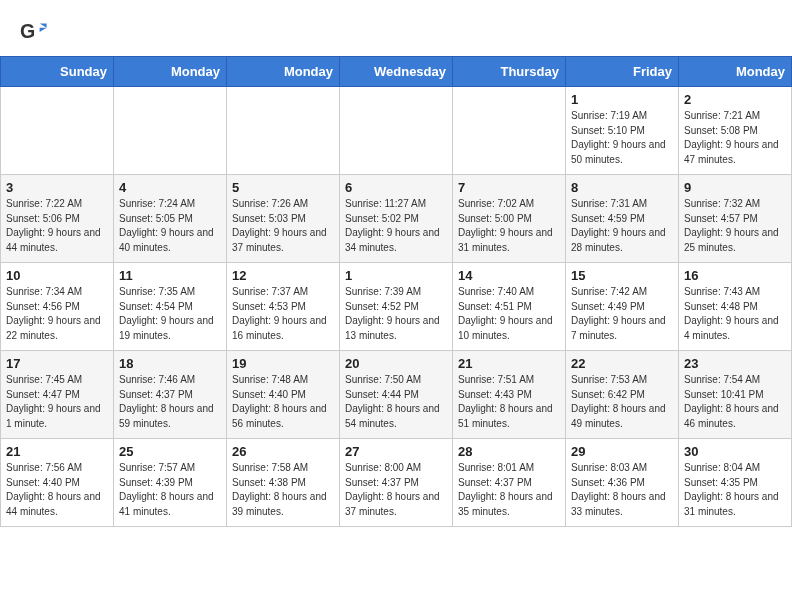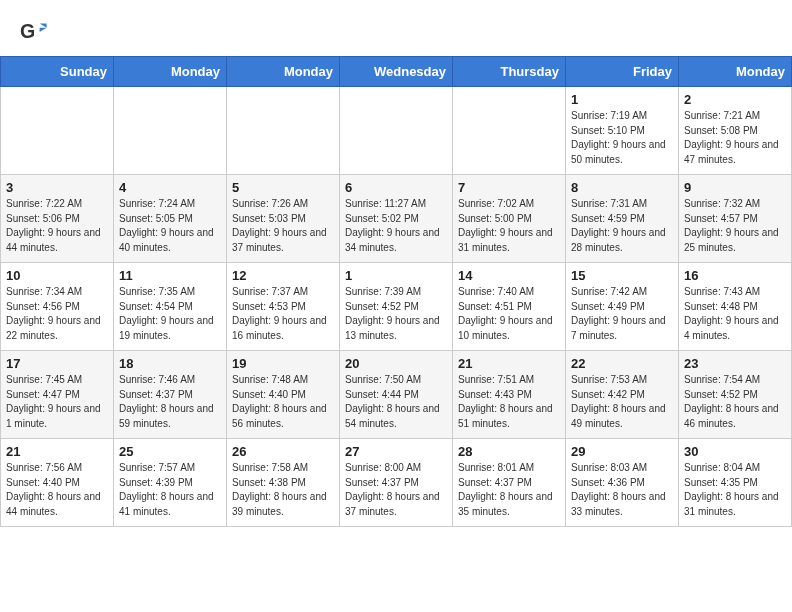--- a/index.html
+++ b/index.html
@@ -225,27 +225,27 @@
           </td>
           <td>
             <span class="day-num">21</span>
             <div class="day-info">Sunrise: 7:51 AM
 Sunset: 4:43 PM
 Daylight: 8 hours and 51 minutes.</div>
           </td>
           <td>
             <span class="day-num">22</span>
             <div class="day-info">Sunrise: 7:53 AM
-Sunset: 4:42 PM
+Sunset: 6:42 PM
 Daylight: 8 hours and 49 minutes.</div>
           </td>
           <td>
             <span class="day-num">23</span>
             <div class="day-info">Sunrise: 7:54 AM
-Sunset: 4:52 PM
+Sunset: 10:41 PM
 Daylight: 8 hours and 46 minutes.</div>
           </td>
         </tr>
         <tr>
           <td>
             <span class="day-num">21</span>
             <div class="day-info">Sunrise: 7:56 AM
 Sunset: 4:40 PM
 Daylight: 8 hours and 44 minutes.</div>
           </td>

